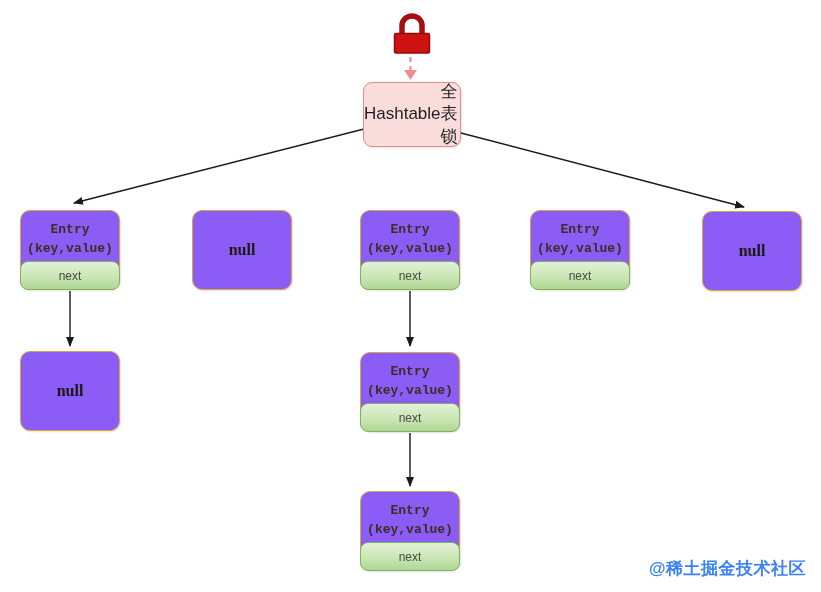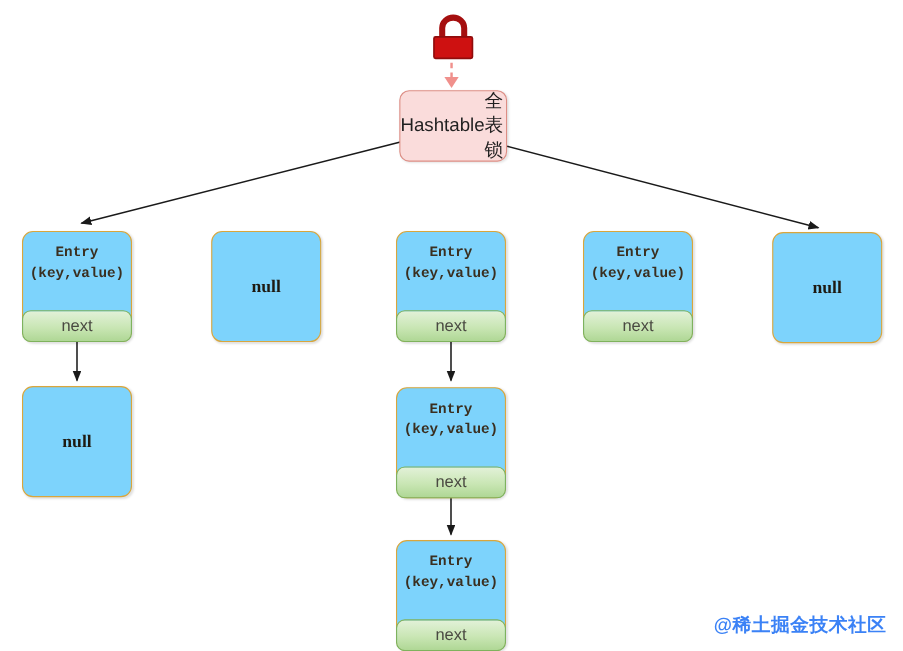--- a/index.html
+++ b/index.html
@@ -32,22 +32,22 @@
     flex-direction: row;
     align-items: center;
     justify-content: center;
     font-size: 17px;
     line-height: 1.32;
     color: #1F1F1F;
     box-shadow: 1px 1px 2px rgba(0,0,0,0.10);
   }
   
   .entry-node, .null-node {
-    width: 100px; height: 101px;
-    background: #7dd3fc;
+    width: 100px; height: 80px;
+    background: #8b5cf6;
     border: 1px solid #D9A63C;
     border-radius: 10px;
     box-shadow: 1px 1px 2px rgba(0,0,0,0.12);
   }
   .entry-node { overflow: visible; }
   .entry-top {
     position: absolute;
     left: 0; right: 0; top: 0;
     height: 52px;
     display: flex;
@@ -67,21 +67,21 @@
     left: -1px; right: -1px; bottom: -1px;
     height: 29px;
     background: linear-gradient(180deg, #E2F1D8 0%, #C9E6B4 55%, #AFD795 100%);
     border: 1px solid #7FB25D;
     border-radius: 8px;
     box-sizing: border-box;
     display: flex;
     align-items: center;
     justify-content: center;
     font-family: "Liberation Sans", sans-serif;
-    font-size: 15px;
+    font-size: 12px;
     color: #4A4A42;
     text-align: right;
   }
   .null-node {
     display: flex;
     align-items: center;
     justify-content: center;
     font-family: Liberation Serif, serif;
     font-weight: bold;
     font-size: 16px;

